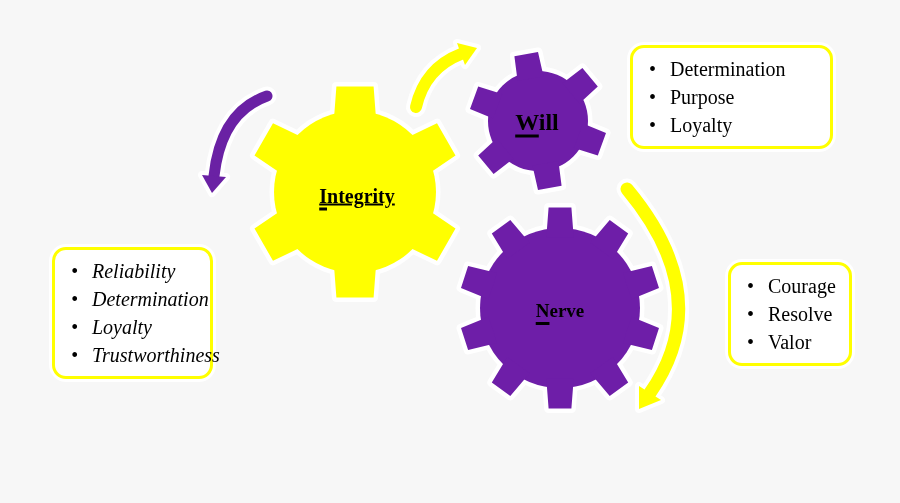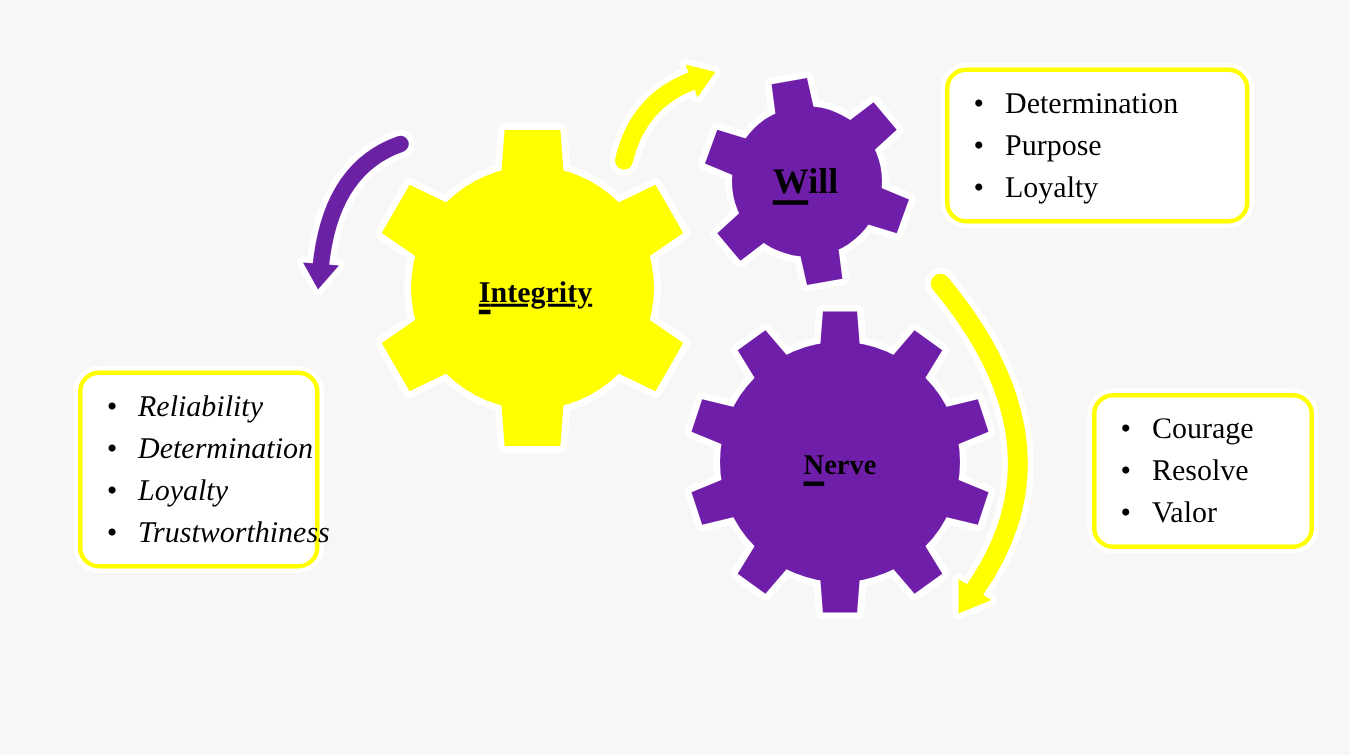--- a/index.html
+++ b/index.html
@@ -59,21 +59,21 @@
     padding:7px 8px 7px 12px;
   }
   .trait-box ul{margin:0;padding:0;list-style:none;}
   .trait-box li{
     font-size:20px;line-height:28px;color:var(--color-text);
     white-space:nowrap;
   }
   .trait-box li::before{content:"\2022";display:inline-block;width:21px;padding-left:4px;}
   #box-will-traits{left:630px;top:45px;width:203px;}
   #box-integrity-traits{left:52px;top:247px;width:161px;font-style:italic;}
-  #box-nerve-traits{left:728px;top:262px;width:148px;}
+  #box-nerve-traits{left:728px;top:262px;width:124px;}
 </style>
 </head>
 <body>
 
 <div id="canvas">
 
   <svg id="diagram-svg" viewBox="0 0 900 503">
 
     <g class="arrow-purple">
       <path class="arrow-halo" stroke-width="19" d="M267 96 Q221 112 214 176"></path>

